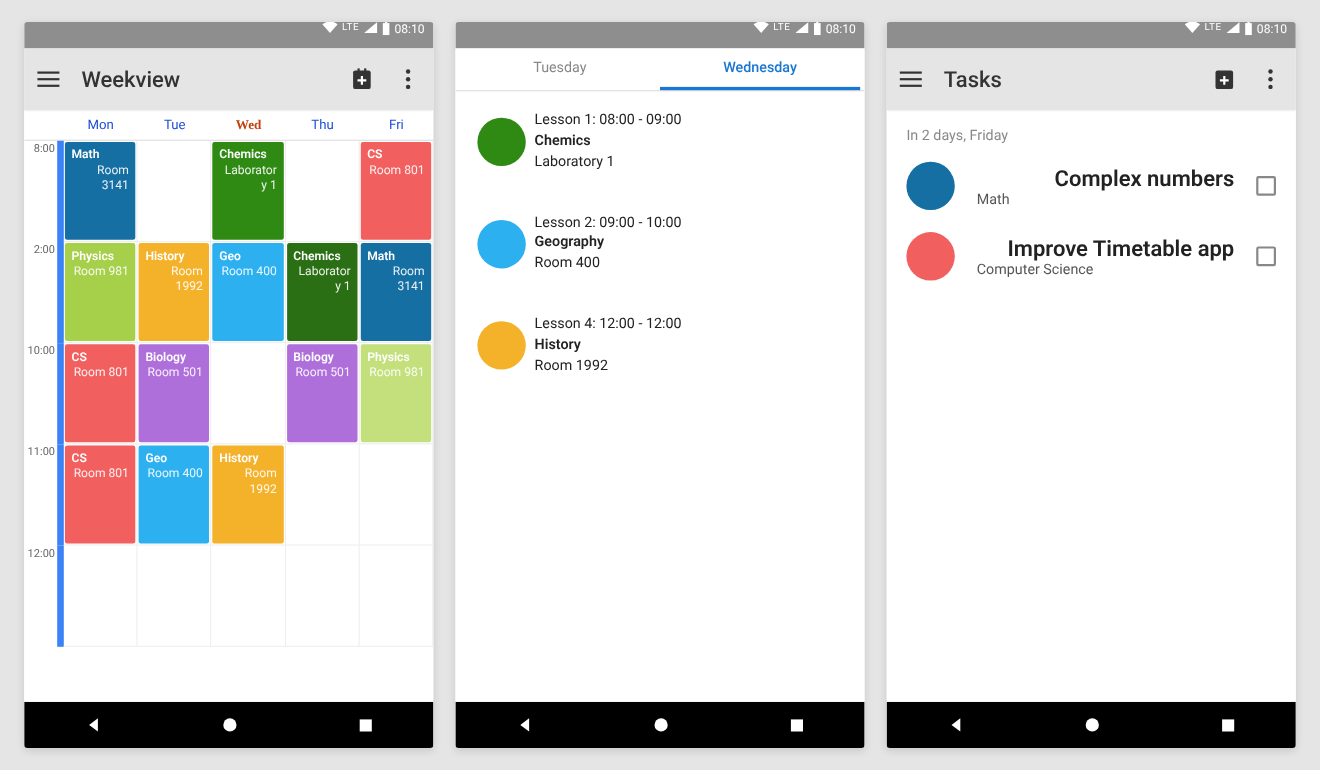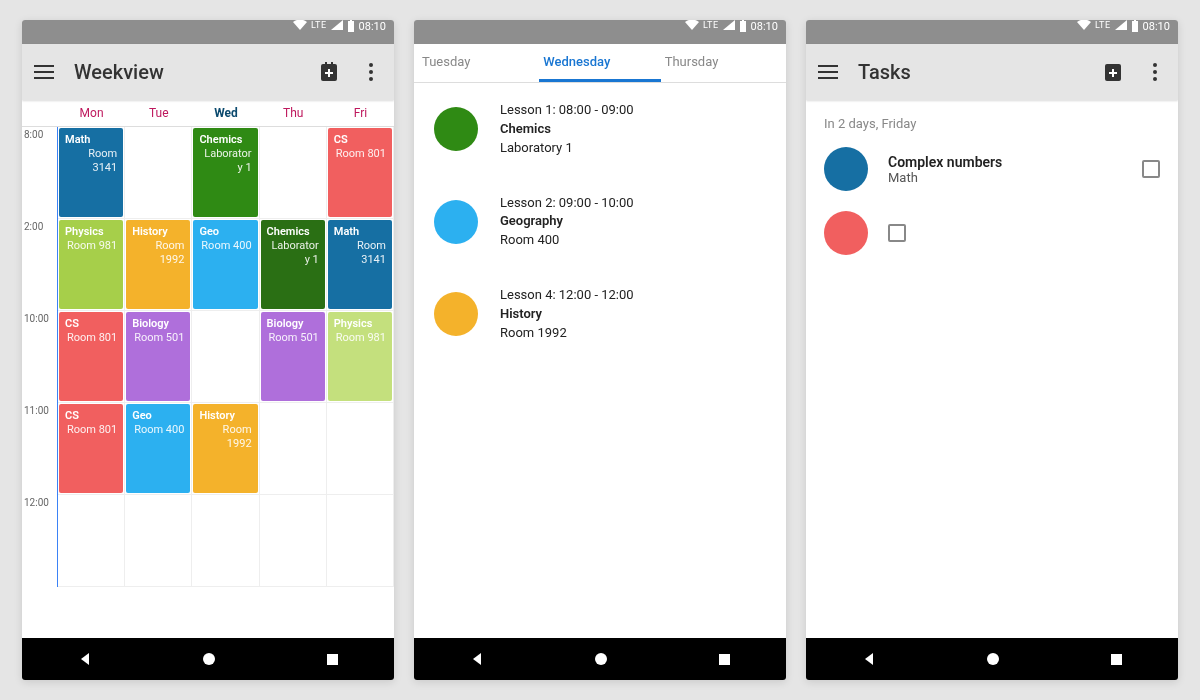--- a/index.html
+++ b/index.html
@@ -67,32 +67,33 @@
   }
   .navbar .navbtn { color:#fff; display:flex; }
 
   
   .week-head {
     display:grid;
     grid-template-columns: 36px repeat(5, 1fr);
     border-bottom: 1px solid #ddd;
     font-size: 12px;
   }
-  .week-head div { text-align:center; padding:6px 0; color:#be185d; }
-  .week-head .active { font-weight:700; color:#0c4a6e; }
+  .week-head div { text-align:center; padding:6px 0; color:#1d4ed8; }
+  .week-head .active { font-weight:700; color:#c2410c;font-family:Liberation Serif, serif; }
   .week-grid {
     display:grid;
     grid-template-columns: 36px repeat(5, 1fr);
     grid-auto-rows: 92px;
     position:relative;
   }
   .hourcell {
     font-size:10px; color:#666;
     padding: 2px 2px 0 2px;
-    border-right:1px solid #3b82f6;
+    border-right:6px solid #3b82f6;
+    text-align:right;
   }
   .slot { border-bottom:1px solid #eee; border-right:1px solid #eee; position:relative; padding:1px; }
   .block {
     position:absolute; top:1px; left:1px; right:1px; bottom:1px;
     border-radius:2px;
     padding:5px 6px;
     color:#fff;
     font-size:11px; line-height:1.25;
     overflow:hidden;
     word-break: break-word;
@@ -100,41 +101,41 @@
   .block .subj { font-weight:600; }
   .block .loc { opacity:.9;text-align:right; }
 
   
   .day-tabs {
     display:flex;
     border-bottom:1px solid #ddd;
     padding: 0 4px;
   }
   .day-tabs div {
-    flex:1; padding:10px 4px;
+    flex:1; text-align:center; padding:10px 4px;
     color:#888; font-size:13px;
   }
   .day-tabs .sel { color:#1976d2; border-bottom:3px solid #1976d2; font-weight:500; }
   .lesson {
     display:flex; align-items:center;
-    padding: 18px 20px; gap: 22px;
+    padding: 18px 20px; gap: 8px;
   }
   .lesson .dot { width:44px; height:44px; border-radius:50%; flex-shrink:0; }
   .lesson .text { font-size:13px; color:#222; line-height:1.45; }
   .lesson .title { font-weight:600; }
 
   
   .task-section-label { color:#888; font-size:13px; padding: 16px 18px 6px; }
   .task {
     display:flex; align-items:center;
     padding: 10px 18px; gap:20px;
   }
   .task .dot { width:44px; height:44px; border-radius:50%; flex-shrink:0; }
   .task .text { flex:1; }
-  .task .title { font-weight:600; font-size:14px; color:#222; }
+  .task .title { font-weight:600; font-size:20px; color:#222;text-align:right; }
   .task .sub { font-size:13px; color:#555; }
   .task .checkbox { width:18px; height:18px; border:2px solid #888; border-radius:2px; }
 </style>
 </head>
 <body>
 
 <div class="phone">
   <div class="statusbar">
     <span>
       <svg width="14" height="10" viewBox="0 0 14 10">
@@ -329,21 +330,20 @@
           <rect x="3" y="0" width="2" height="1.5" fill="#fff"></rect>
         </svg></span>
     <span>08:10</span>
   </div>
 
 
   <div class="content">
     <div class="day-tabs" id="day-tabs">
         <div>Tuesday</div>
         <div class="sel">Wednesday</div>
-        <div>Thursday</div>
       </div>
     <div id="lessons">
         <div class="lesson">
           <div class="dot" style="background: rgb(47, 138, 20);"></div>
           <div class="text">
             <div>Lesson 1: 08:00 - 09:00</div>
             <div class="title">Chemics</div>
             <div>Laboratory 1</div>
           </div>
         </div>
@@ -426,20 +426,24 @@
       <div class="task">
         <div class="dot" style="background: rgb(22, 111, 163);"></div>
         <div class="text">
           <div class="title">Complex numbers</div>
           <div class="sub">Math</div>
         </div>
         <div class="checkbox"></div>
       </div>
       <div class="task">
         <div class="dot" style="background: rgb(241, 95, 95);"></div>
+        <div class="text">
+          <div class="title">Improve Timetable app</div>
+          <div class="sub">Computer Science</div>
+        </div>
         <div class="checkbox"></div>
       </div>
     </div>
 
   <div class="navbar">
     <div class="navbtn">
         <svg width="16" height="16" viewBox="0 0 16 16">
           <path d="M12 2 L4 8 L12 14 Z" fill="#fff"></path>
         </svg>
       </div>

